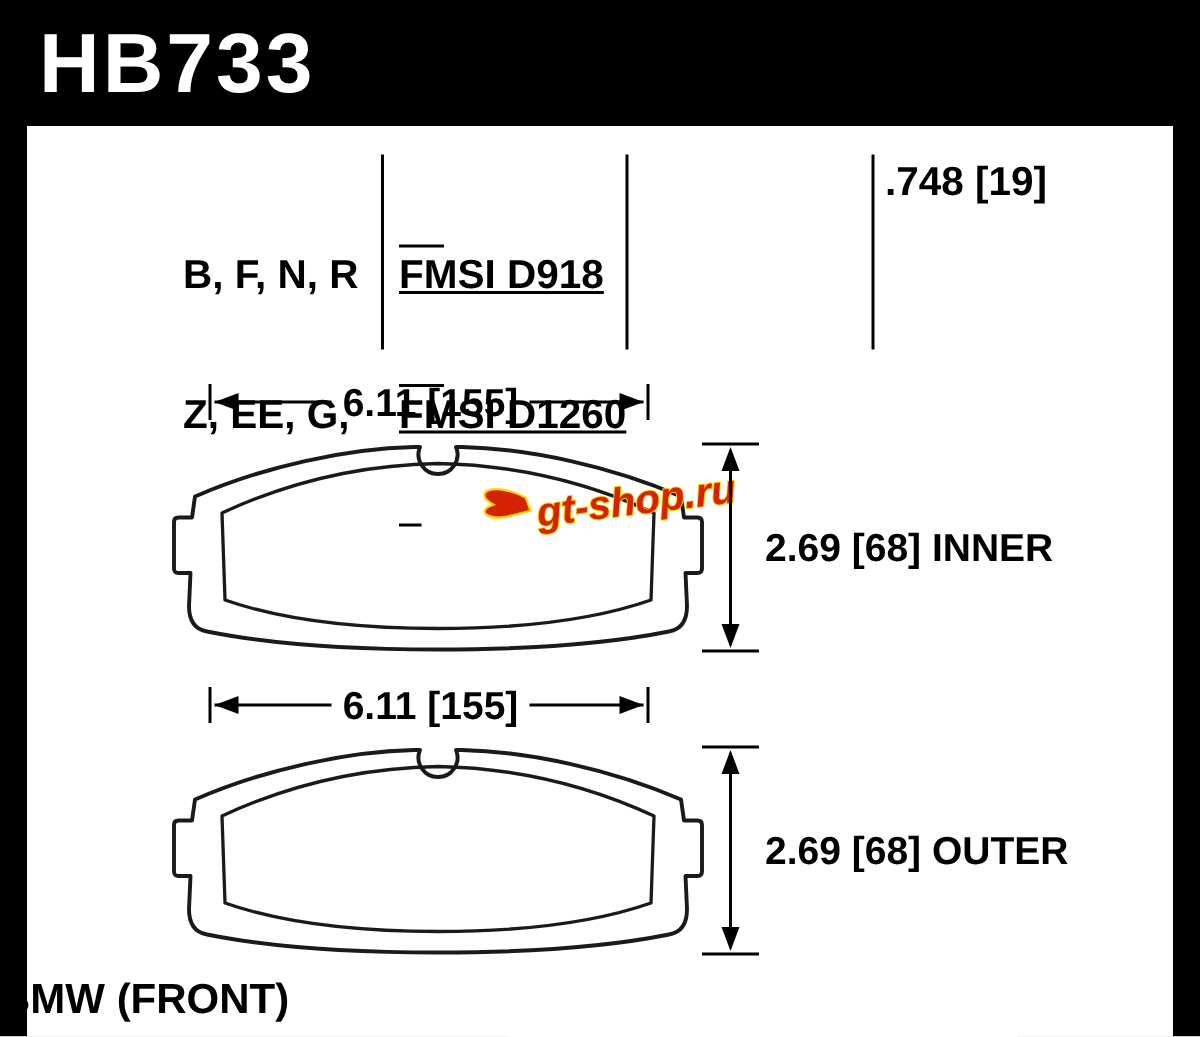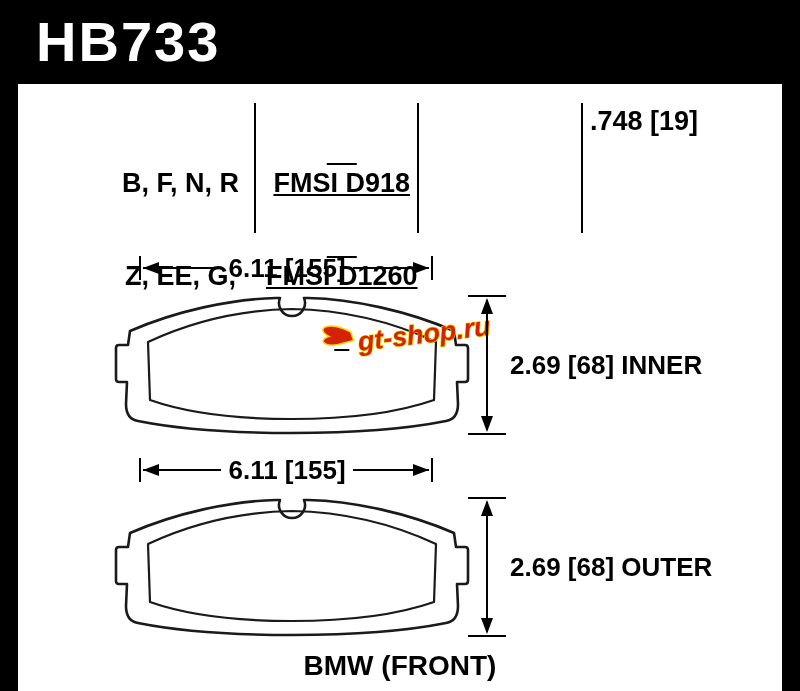--- a/index.html
+++ b/index.html
@@ -7,27 +7,27 @@
     position:relative;width:800px;height:691px;background:#ffffff;overflow:hidden;
     font-family:"Liberation Sans",sans-serif;color:#000;
     margin:0 auto;
   }
   .header-bar{
     position:absolute;left:0;top:0;width:800px;height:84px;background:#000000;
     display:flex;align-items:center;
   }
   .part-code{
     color:#ffffff;font-size:56px;font-weight:bold;letter-spacing:2px;
-    padding-left:36px;line-height:1;
+    padding-left:26px;line-height:1;
   }
   .side-bar{position:absolute;top:84px;bottom:0;width:18px;background:#000000;}
   .side-bar.left{left:0;}
   .side-bar.right{right:0;}
 
-  .spec-text{position:absolute;font-weight:bold;font-size:27px;line-height:31px;white-space:pre;text-align:center;}
+  .spec-text{position:absolute;font-weight:bold;font-size:27px;line-height:31px;white-space:pre;}
   .compounds{left:122px;top:106px;}
   .fmsi{left:266px;top:106px;text-decoration:underline;}
   .thickness{left:590px;top:106px;}
   .col-rule{position:absolute;top:103px;height:130px;width:2px;background:#000;}
   .rule-1{left:254px;}
   .rule-2{left:417px;}
   .rule-3{left:581px;}
 
   .pad-svg{position:absolute;left:0;width:800px;height:200px;}
   .pad-svg.first{top:248px;}
@@ -36,21 +36,21 @@
   .dim-line{stroke:#000;stroke-width:2;}
   .dim-text{font-family:"Liberation Sans",sans-serif;font-weight:bold;font-size:26px;fill:#000;}
   .pad-stroke{fill:none;stroke:#1a1a1a;stroke-width:2.6;stroke-linejoin:round;stroke-linecap:round;}
   .pad-stroke-inner{fill:none;stroke:#1a1a1a;stroke-width:2.2;stroke-linejoin:round;}
 
   .wm-text{
     font-family:"Liberation Sans",sans-serif;font-weight:bold;font-style:italic;
     font-size:27px;fill:#d42300;stroke:#ffd400;stroke-width:1.3;paint-order:stroke;
   }
   .footer-label{
-    position:absolute;left:0;right:0;top:650px;text-align:center;
+    position:absolute;left:0;right:0;top:650px;
     font-size:28px;font-weight:bold;
   }
 </style>
 </head>
 <body>
 
 <div class="page">
 
   <div class="header-bar">
     <span class="part-code">HB733</span>

